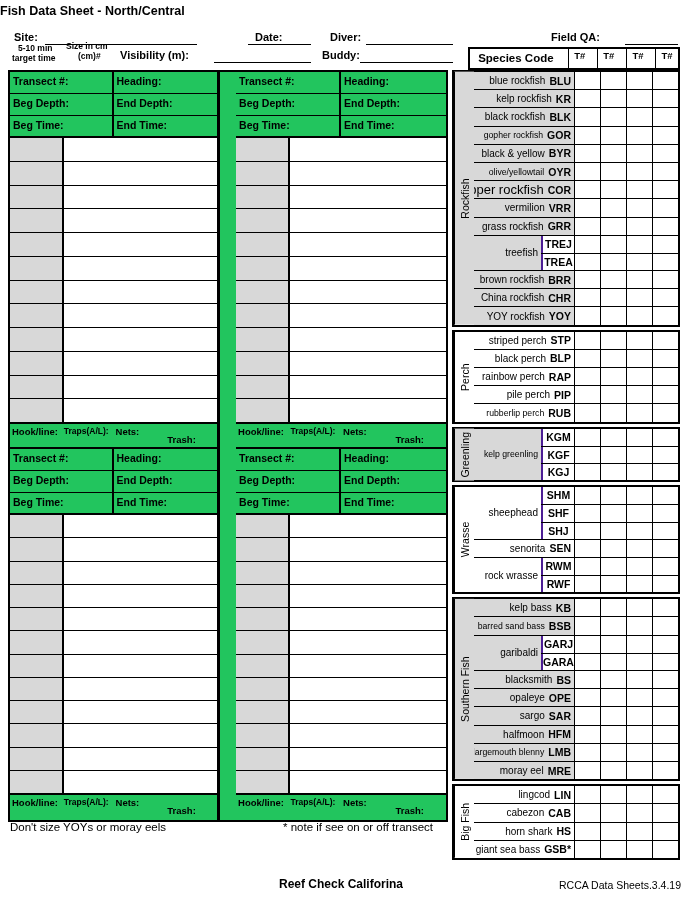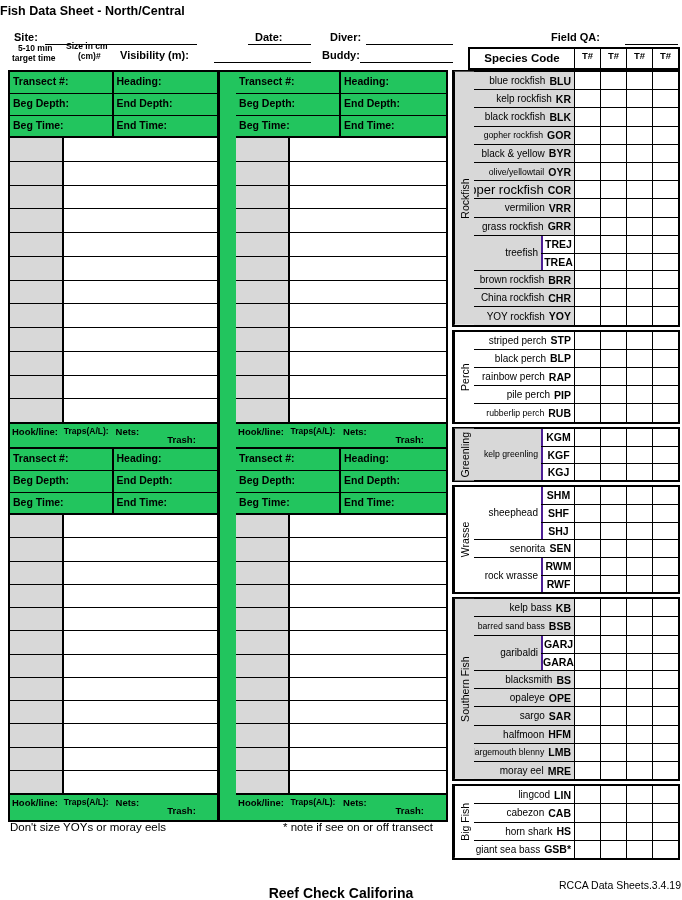--- a/index.html
+++ b/index.html
@@ -26,21 +26,21 @@
   .brow.b2 { height:23.25px; }
   .gcell { width:54px; background:#d8d8d8; border-right:2px solid #000; }
   .wcell { flex:1; background:#fff; }
   .krow { height:26px; display:flex; border-top:1px solid #000; border-bottom:2px solid #000; }
   .krow.end { border-bottom:none; }
   .kcell { width:25%; padding:2px 0 0 2px; font-weight:bold; font-size:9.5px; border-right:4px solid #22c55e; white-space:nowrap; overflow:hidden; }
   .kcell:last-child { border-right:none;margin-top:8px; }
   .kcell.traps { font-size:8.5px; }
 
   
-  #shdr { left:468px; top:47px; width:212px; height:23px; border:2px solid #000; display:flex; background:#fff; }
+  #shdr { left:468px; top:47px; width:212px; height:23px; border:2px solid #000; display:flex; background:#fff;gap:6px; }
   .shc { width:104px; text-align:center; font-weight:bold; font-size:11.5px; padding-top:3px; }
   .tcell { width:26px; border-left:1px solid #000; text-align:center; font-weight:bold; font-size:9.5px; padding-top:1px; }
 
   
   #stable { left:452px; top:70px; width:228px; }
   .sec { border:2px solid #000; display:flex; background:#fff; }
   .sec + .sec { margin-top:3px; }
   .cat { width:20px; border-right:1px solid #000; display:flex; align-items:center; justify-content:center;
          writing-mode:vertical-rl; transform:rotate(180deg); font-size:10.5px; white-space:nowrap; }
   .sec.shaded .cat { background:#d8d8d8; }
@@ -52,21 +52,21 @@
   .ncell.single { width:100px; height:17.2px; }
   .ncell.multi { width:67px; }
   .code { font-weight:bold; font-size:10.5px; margin-left:4px; }
   .grows { flex:1; display:flex; flex-direction:column; }
   .crow { height:17.2px; display:flex; }
   .crow + .crow { border-top:1px solid #000; }
   .ccell { width:33px; border-left:2px solid #4c1d95; text-align:center; font-weight:bold; font-size:10.5px; padding-top:2px; background:#fff; }
   .tally { width:26px; border-left:1px solid #000; background:#fff; }
 
   .note { font-size:11.5px; white-space:nowrap; }
-  .footc { top:877px; left:0; width:100%; text-align:center; font-weight:bold; font-size:14px;margin-top:8px; }
+  .footc { top:877px; left:0; width:100%; text-align:center; font-weight:bold; font-size:12px; }
   .footr { top:879px; right:1px; font-size:10.5px; }
 </style>
 </head>
 <body>
 
 <div class="page">
 
   <div class="abs title">Fish Data Sheet - North/Central</div>
 
   <span class="abs flabel" style="left:14px; top:31px;">Site:</span>

